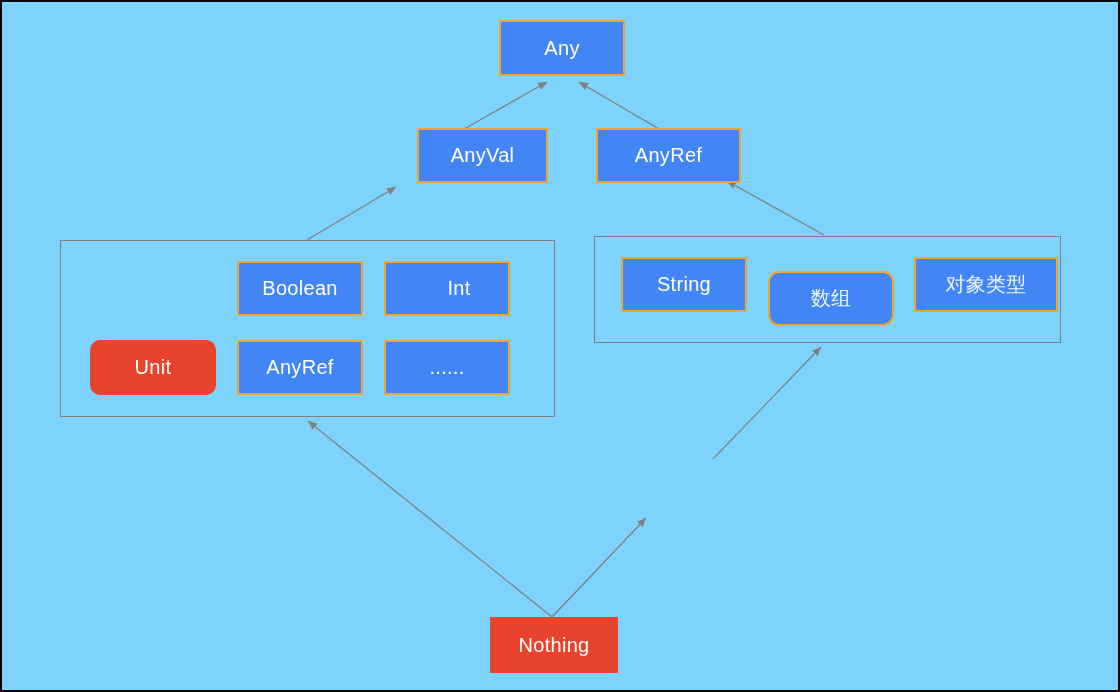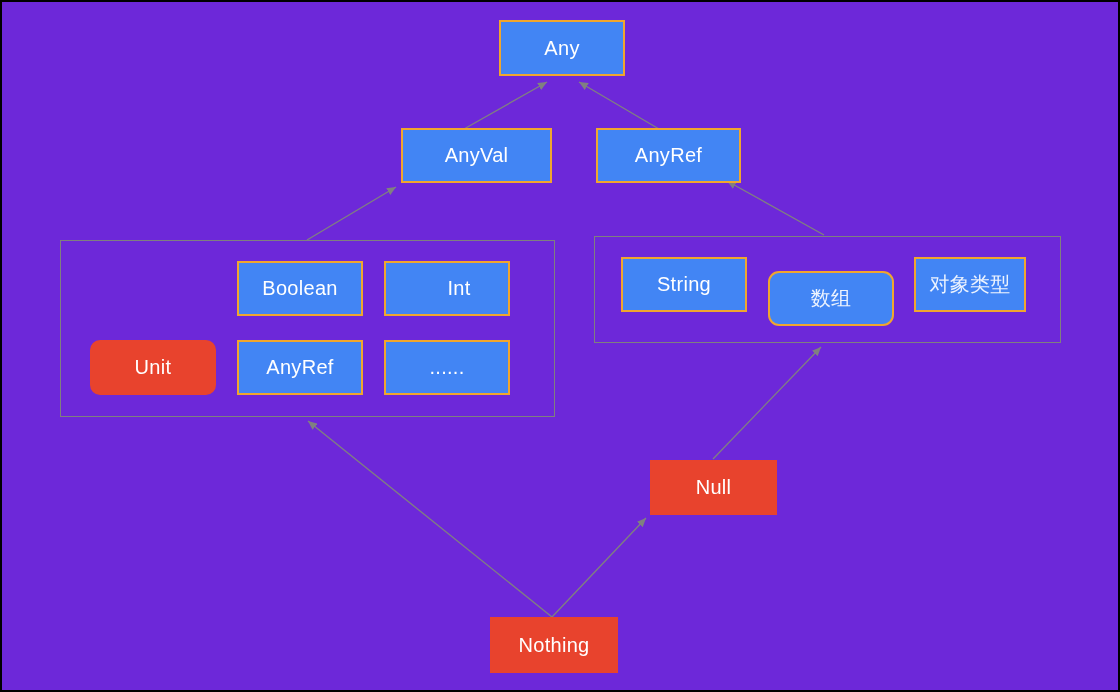--- a/index.html
+++ b/index.html
@@ -10,21 +10,21 @@
     --group-border-gray:#7F7F7F;
     --text-white:#FFFFFF;
     --canvas-border:#000000;
   }
   html,body{margin:0;padding:0;background:#ffffff;}
   .canvas{
     position:relative;
     width:1120px;height:692px;
     box-sizing:border-box;
     border:2px solid var(--canvas-border);
-    background:#6d28d9;
+    background:#7dd3fc;
     font-family:"Liberation Sans","DejaVu Sans",sans-serif;
     overflow:hidden;
   }
   .arrow-layer{position:absolute;left:0;top:0;width:1116px;height:688px;}
   .group-box{
     position:absolute;
     box-sizing:border-box;
     border:1.5px solid var(--group-border-gray);
     background:transparent;
   }
@@ -44,33 +44,33 @@
   .node.red{
     background:var(--node-fill-red);
     border:none;
   }
   .node.cn{
     font-weight:300;
     color:rgba(255,255,255,0.9);
   }
   
   .pos-any{left:497px;top:18px;width:126px;height:56px;}
-  .pos-anyval{left:399px;top:126px;width:151px;}
+  .pos-anyval{left:415px;top:126px;width:131px;}
   .pos-anyref{left:594px;top:126px;width:145px;}
   .pos-group-left{left:58px;top:238px;width:495px;height:177px;}
   .pos-group-right{left:592px;top:234px;width:467px;height:107px;}
   .pos-double{left:88px;top:259px;}
   .pos-boolean{left:235px;top:259px;}
   .pos-int{left:382px;top:259px;padding-left:24px;}
   .pos-unit{left:88px;top:338px;border-radius:10px;}
   .pos-short{left:235px;top:338px;}
   .pos-ellipsis{left:382px;top:338px;}
   .pos-string{left:619px;top:255px;}
   .pos-array{left:766px;top:269px;border-radius:11px;}
-  .pos-objtype{left:912px;top:255px;width:112px;}
+  .pos-objtype{left:912px;top:255px;width:144px;}
   .pos-null{left:648px;top:458px;width:127px;}
   .pos-nothing{left:488px;top:615px;width:128px;height:56px;}
 </style>
 </head>
 <body>
 
 <div class="canvas">
 
   <svg class="arrow-layer" viewBox="0 0 1116 688" xmlns="http://www.w3.org/2000/svg">
     <defs>
@@ -97,16 +97,15 @@
   <div class="node blue pos-boolean">Boolean</div>
   <div class="node blue pos-int">Int</div>
   <div class="node red  pos-unit">Unit</div>
   <div class="node blue pos-short">AnyRef</div>
   <div class="node blue pos-ellipsis">......</div>
 
   <div class="node blue pos-string">String</div>
   <div class="node blue cn pos-array">数组</div>
   <div class="node blue cn pos-objtype">对象类型</div>
 
-  <div class="node red pos-null">Null</div>
   <div class="node red pos-nothing">Nothing</div>
 
 </div>
 
 </body></html>

